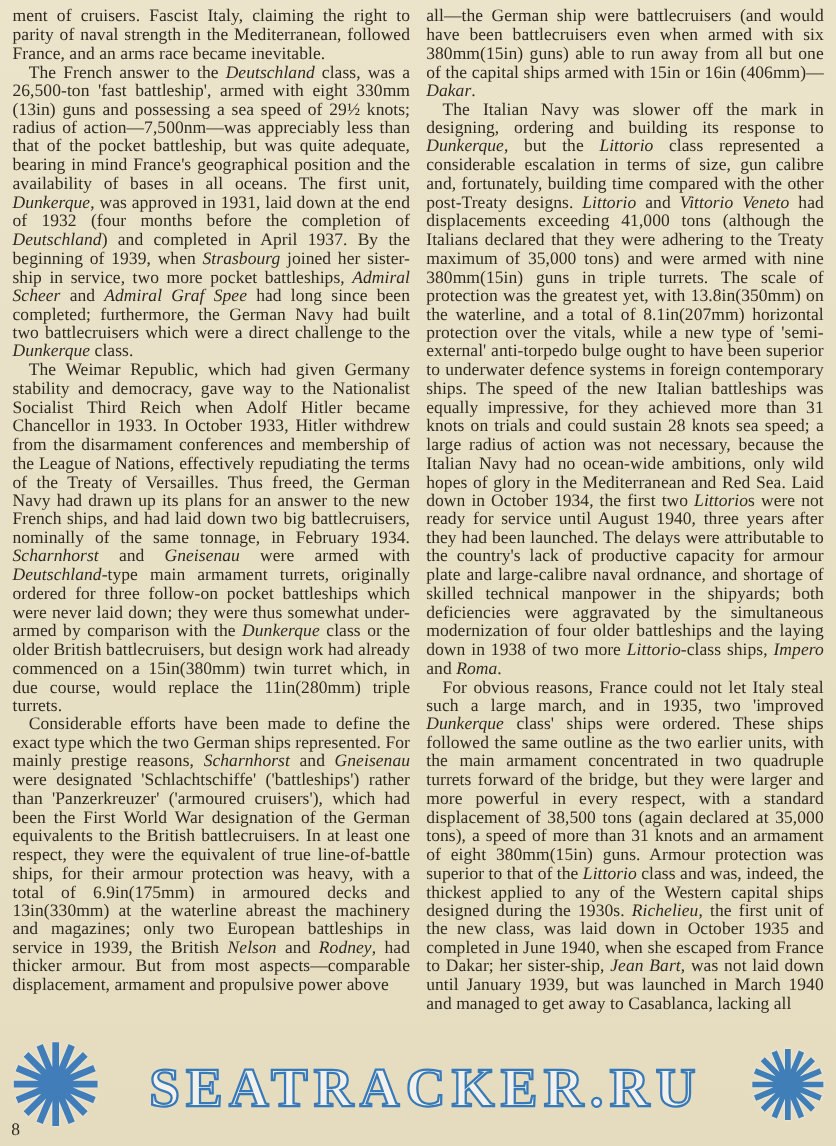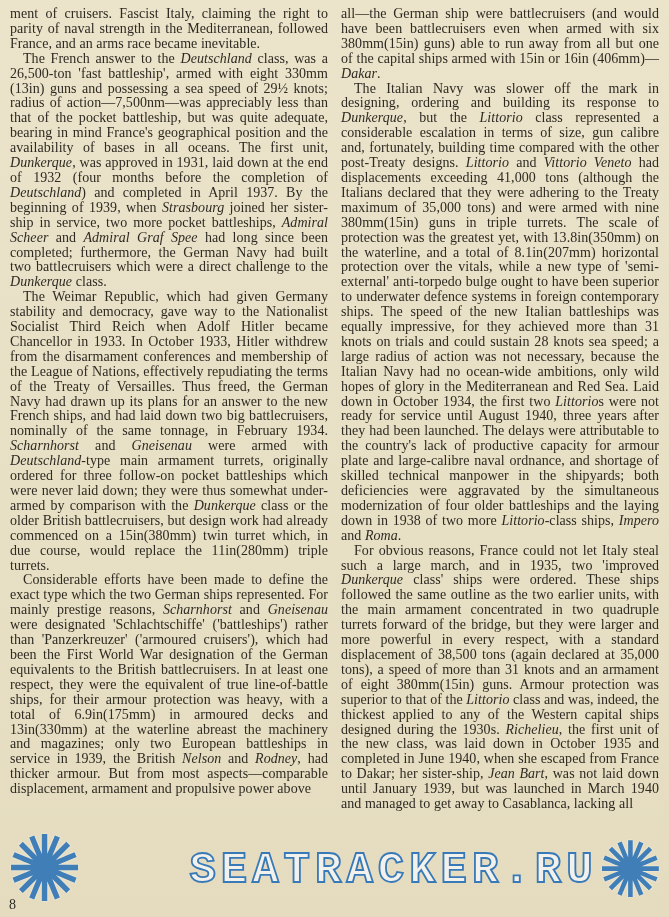--- a/index.html
+++ b/index.html
@@ -24,22 +24,22 @@
     display:flex;align-items:center;justify-content:space-between;
     pointer-events:none;z-index:5;
   }
   .star{
     font-family:"DejaVu Sans",sans-serif;color:#2f74b8;opacity:0.9;
     text-shadow:0 0 2px rgba(255,255,255,0.8);
   }
   .star-left{font-size:92px;line-height:70px;}
   .star-right{font-size:78px;line-height:70px;}
   .wm-text{
-    flex:1;text-align:right;
-    font-family:Liberation Mono, monospace;
+    flex:1;text-align:center;
+    font-family:Liberation Serif, serif;
     font-weight:700;font-size:44px;letter-spacing:5px;
     color:rgba(250,250,253,0.75);
     -webkit-text-stroke:1.8px #2f74b8;
     opacity:0.95;white-space:nowrap;
   }
 </style>
 </head>
 <body>
 
 <div class="page">

